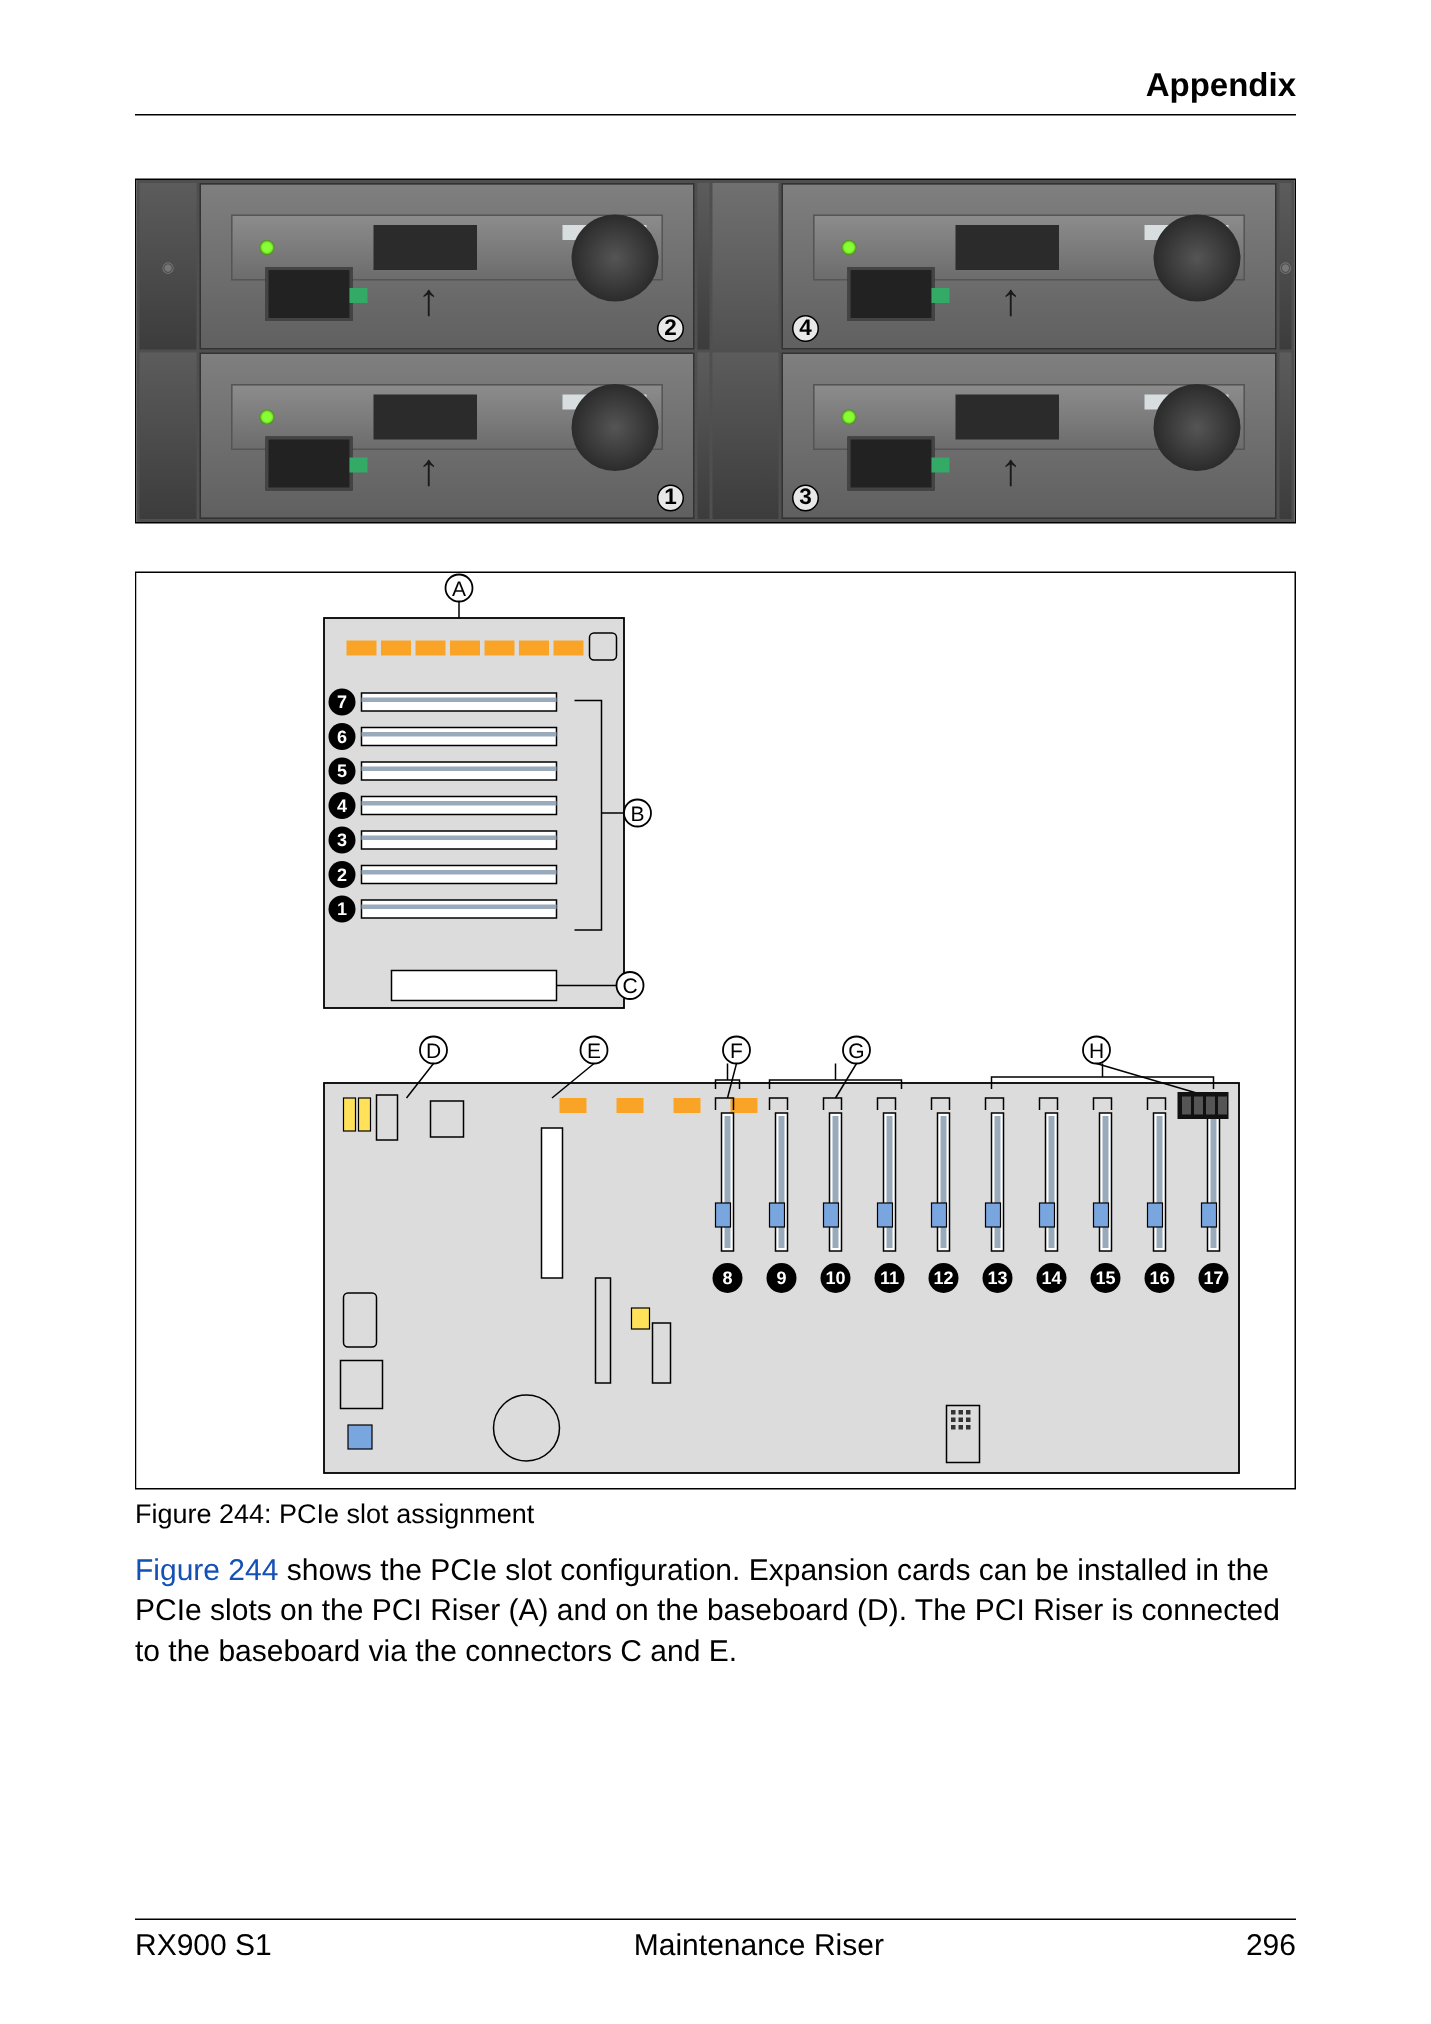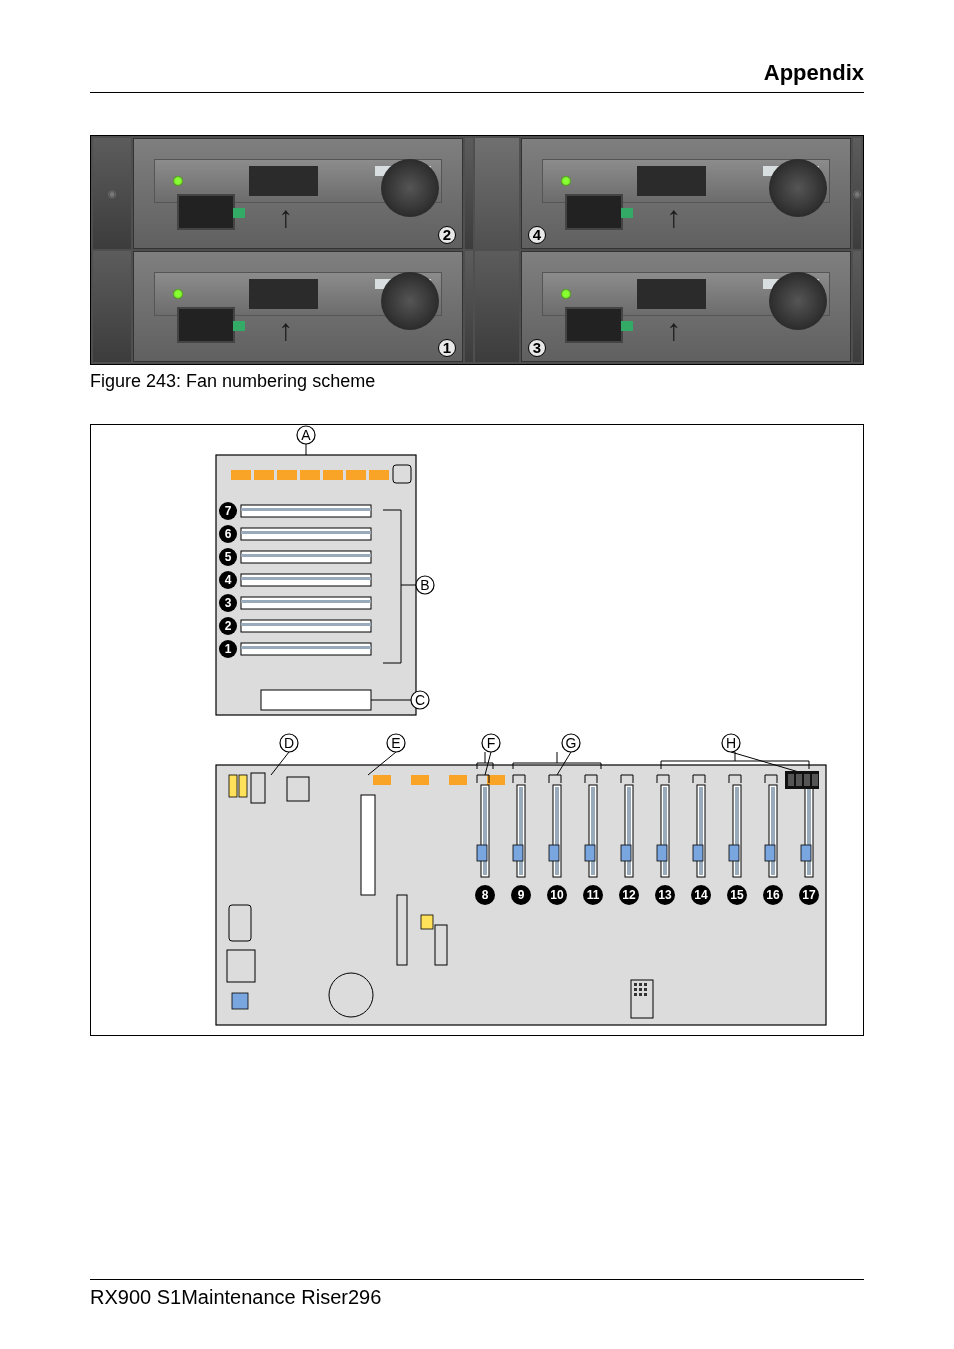--- a/index.html
+++ b/index.html
@@ -1,26 +1,26 @@
 <!DOCTYPE html>
 <html><head>
 <meta charset="utf-8">
 <style>
   * { box-sizing: border-box; margin: 0; padding: 0; }
   html, body { width: 954px; height: 1349px; background: #fff; font-family: Arial, Helvetica, sans-serif; color: #000; }
-  .page { width: 954px; height: 1349px; position: relative; padding: 60px 90px 40px 90px; }
+  .page { width: 954px; height: 1349px; position: relative; padding: 44px 90px 40px 90px; }
   .header-row { display: flex; justify-content: flex-end; font-weight: bold; font-size: 22px; }
   hr.rule { border: none; border-top: 1.5px solid #000; margin-top: 6px; }
   .fig-wrapper { margin-top: 42px; border: 1.5px solid #000; }
   .caption { font-size: 18px; margin-top: 6px; }
   .para { font-size: 20px; line-height: 1.35; margin-top: 14px; }
   .link { color: #1550b5; }
   .footer { position: absolute; left: 90px; right: 90px; bottom: 40px; }
   .footer hr { border: none; border-top: 1.5px solid #000; margin-bottom: 6px; }
-  .footer-row { display: flex; font-size: 20px; }
+  .footer-row { display: flex; justify-content: space-between; font-size: 20px; }
 
   
   .fan-grid { display: grid; grid-template-columns: 38px 1fr 8px 44px 1fr 8px; grid-template-rows: 1fr 1fr; width: 100%; height: 228px; background: #4f4f4f; gap: 2px; padding: 2px; }
   .fan-grid .screw { background: linear-gradient(#5c5c5c,#3c3c3c); display: flex; align-items: center; justify-content: center; color:#777; font-size:10px; }
   .fan-grid .mid { background: linear-gradient(#707070,#505050); }
   .fan-grid .side { background: linear-gradient(#5c5c5c,#3c3c3c); }
   .fan { background: linear-gradient(#7f7f7f,#606060); position: relative; border: 1px solid #333; }
   .fan .band { position:absolute; top:20px; left:6%; right:6%; height:44px; background: linear-gradient(#8c8c8c,#6c6c6c); border:1px solid #555; display:flex; align-items:center; }
   .fan .band .led { width:10px; height:10px; border-radius:50%; background:#8f3; margin-left:18px; box-shadow:0 0 2px #000 inset;}
   .fan .band .dark { position:absolute; left:33%; width:24%; top:6px; bottom:6px; background:#2b2b2b; }
@@ -108,21 +108,20 @@
             <span class="label"></span>
           </div>
         <div class="port"></div>
           <div class="arrow">↑</div>
           <div class="disk"></div>
         <div class="num l">3</div>
       </div>
       <div class="side"></div>
     </div>
   </div>
-  <div class="caption">Figure 243: Fan numbering scheme</div>
 
   <div class="pcie-wrapper">
     <svg class="pcie-svg" viewBox="0 0 740 610" width="740" height="610">
 
       <rect class="board-fill" x="125" y="30" width="200" height="260"></rect>
 
       <g>
         <rect class="orange" x="140" y="45" width="20" height="10"></rect>
           <rect class="orange" x="163" y="45" width="20" height="10"></rect>
         <rect class="orange" x="186" y="45" width="20" height="10"></rect>
@@ -300,21 +299,25 @@
       <rect x="543" y="563" width="3" height="3"></rect>
           <rect x="548" y="563" width="3" height="3"></rect>
           <rect x="553" y="563" width="3" height="3"></rect>
       <rect x="543" y="568" width="3" height="3"></rect>
           <rect x="548" y="568" width="3" height="3"></rect>
           <rect x="553" y="568" width="3" height="3"></rect>
         </g>
 
     </svg>
   </div>
-
+  <div class="caption">Figure 244: PCIe slot assignment</div>
+
+  <p class="para">
+    <span class="link">Figure 244</span><span> shows the PCIe slot configuration. Expansion cards can be installed in the PCIe slots on the PCI Riser (A) and on the baseboard (D). The PCI Riser is connected to the baseboard via the connectors C and E.</span>
+  </p>
 
   <div class="footer">
     <hr>
     <div class="footer-row">
       <span>RX900 S1</span>
       <span>Maintenance Riser</span>
       <span>296</span>
     </div>
   </div>
 

